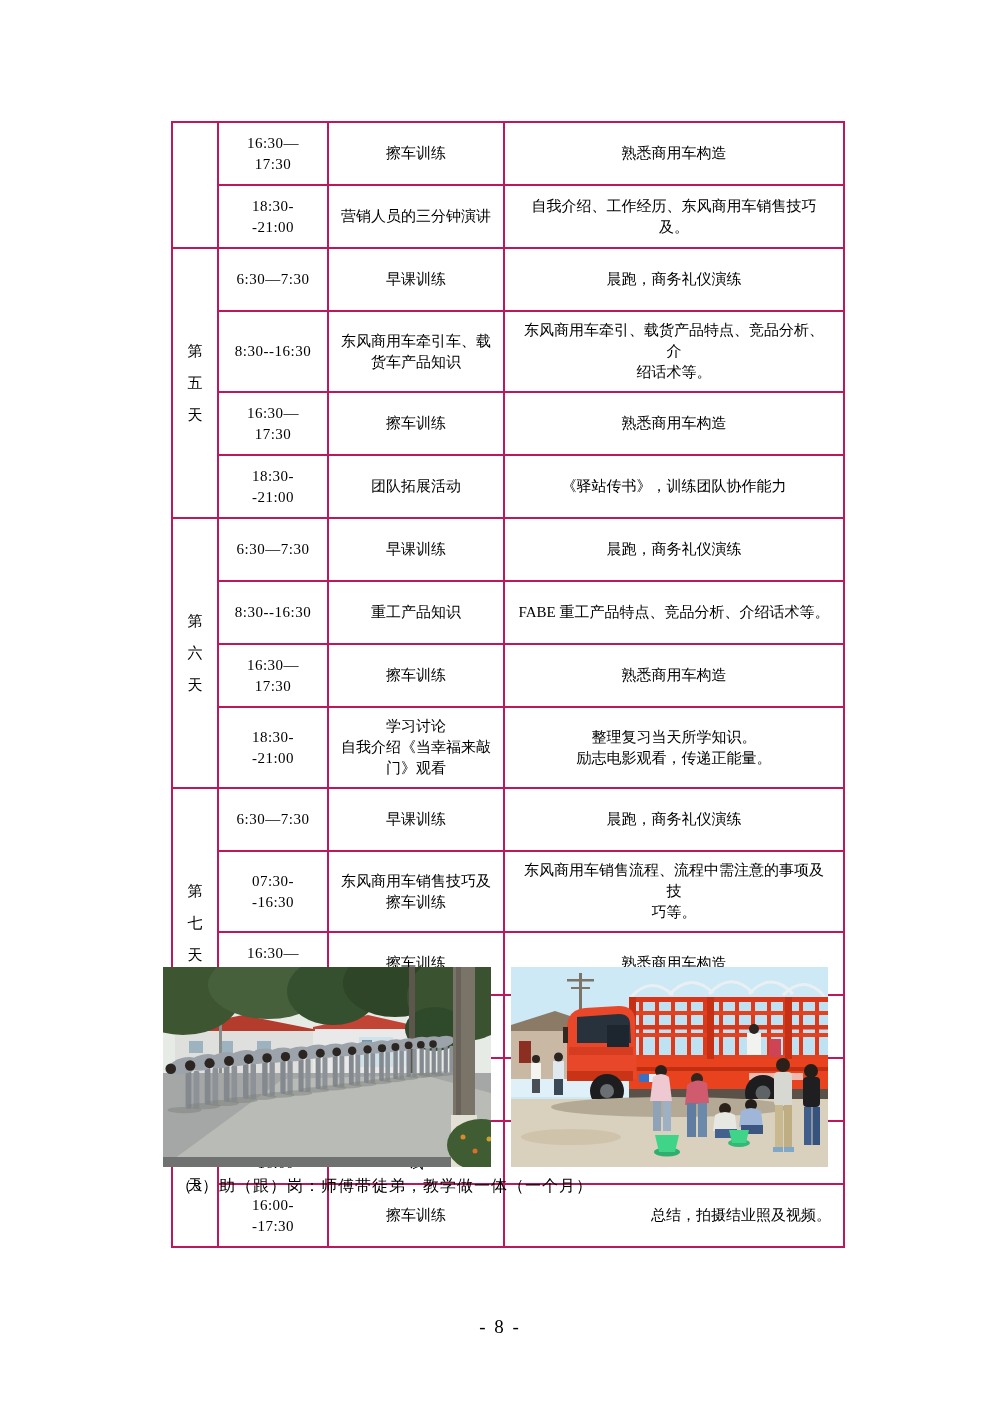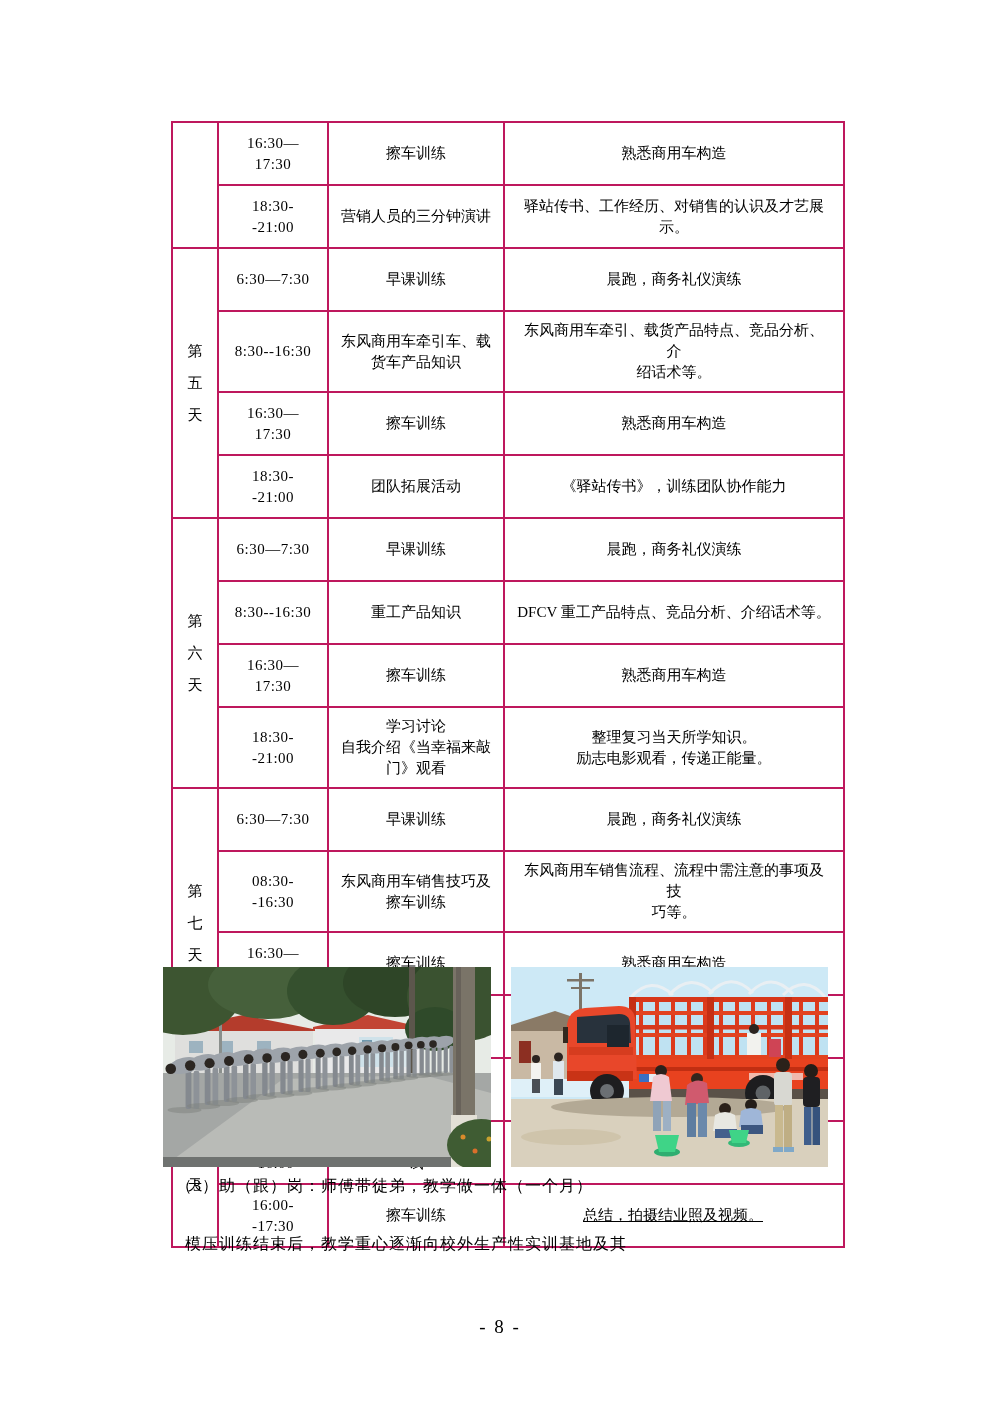--- a/index.html
+++ b/index.html
@@ -17,21 +17,21 @@
   table.schedule td{
     border:2px solid #be185d;
     font-size:15px;line-height:21px;
     padding:8px 12px;height:45px;
     text-align:center;vertical-align:middle;
     white-space:pre-line;
   }
   td.day-cell{padding:4px 2px;}
   .day-text{width:1em;margin:12px auto;line-height:2.15;text-align:center;font-size:15px;}
   td.time-cell{letter-spacing:0.5px;}
-  td.desc-cell.align-left{text-align:center;padding-left:10px;text-decoration:underline;}
+  td.desc-cell.align-left{text-align:right;padding-left:10px;}
 
   
   .photo{position:absolute;top:967px;display:block;}
   .photo.left{left:163px;}
   .photo.right{left:511px;}
 
   
   .para{position:absolute;font-size:16px;letter-spacing:1px;white-space:nowrap;}
   .para.p1{left:176px;top:1176px;}
   .para.p2{left:185px;top:1234px;}
@@ -55,21 +55,21 @@
     <tbody>
         <tr>
           <td class="day-cell" rowspan="2"><div class="day-text"></div></td>
           <td class="time-cell">16:30—17:30</td>
           <td class="activity-cell">擦车训练</td>
           <td class="desc-cell">熟悉商用车构造</td>
         </tr>
         <tr>
           <td class="time-cell">18:30--21:00</td>
           <td class="activity-cell">营销人员的三分钟演讲</td>
-          <td class="desc-cell">驿站传书、工作经历、对销售的认识及才艺展示。</td>
+          <td class="desc-cell">自我介绍、工作经历、东风商用车销售技巧及。</td>
         </tr>
         <tr>
           <td class="day-cell" rowspan="4"><div class="day-text">第五天</div></td>
           <td class="time-cell">6:30—7:30</td>
           <td class="activity-cell">早课训练</td>
           <td class="desc-cell">晨跑，商务礼仪演练</td>
         </tr>
         <tr>
           <td class="time-cell">8:30--16:30</td>
           <td class="activity-cell">东风商用车牵引车、载
@@ -89,21 +89,21 @@
         </tr>
         <tr>
           <td class="day-cell" rowspan="4"><div class="day-text">第六天</div></td>
           <td class="time-cell">6:30—7:30</td>
           <td class="activity-cell">早课训练</td>
           <td class="desc-cell">晨跑，商务礼仪演练</td>
         </tr>
         <tr>
           <td class="time-cell">8:30--16:30</td>
           <td class="activity-cell">重工产品知识</td>
-          <td class="desc-cell">DFCV 重工产品特点、竞品分析、介绍话术等。</td>
+          <td class="desc-cell">FABE 重工产品特点、竞品分析、介绍话术等。</td>
         </tr>
         <tr>
           <td class="time-cell">16:30—17:30</td>
           <td class="activity-cell">擦车训练</td>
           <td class="desc-cell">熟悉商用车构造</td>
         </tr>
         <tr>
           <td class="time-cell">18:30--21:00</td>
           <td class="activity-cell">学习讨论
 自我介绍《当幸福来敲
@@ -111,21 +111,21 @@
           <td class="desc-cell">整理复习当天所学知识。
 励志电影观看，传递正能量。</td>
         </tr>
         <tr>
           <td class="day-cell" rowspan="4"><div class="day-text">第七天</div></td>
           <td class="time-cell">6:30—7:30</td>
           <td class="activity-cell">早课训练</td>
           <td class="desc-cell">晨跑，商务礼仪演练</td>
         </tr>
         <tr>
-          <td class="time-cell">08:30--16:30</td>
+          <td class="time-cell">07:30--16:30</td>
           <td class="activity-cell">东风商用车销售技巧及
 擦车训练</td>
           <td class="desc-cell">东风商用车销售流程、流程中需注意的事项及技
 巧等。</td>
         </tr>
         <tr>
           <td class="time-cell">16:30—17:30</td>
           <td class="activity-cell">擦车训练</td>
           <td class="desc-cell">熟悉商用车构造</td>
         </tr>
@@ -318,16 +318,15 @@
     <rect x="292" y="110" width="17" height="30" rx="4" fill="#1f1f22"></rect>
     <rect x="293" y="140" width="7.5" height="38" fill="#3f5e8c"></rect>
     <rect x="301.5" y="140" width="7.5" height="38" fill="#365majic" opacity="0"></rect>
     <rect x="301.5" y="140" width="7.5" height="38" fill="#36537d"></rect>
 
     <ellipse cx="156" cy="185" rx="13" ry="4.5" fill="#2fae70"></ellipse>
     <path d="M144,168 l24,0 -4,17 -16,0 Z" fill="#3fd487"></path>
   </svg>
 
   <div class="para p1">（3）助（跟）岗：师傅带徒弟，教学做一体（一个月）</div>
-  <div class="para p2">模压训练结束后，教学重心逐渐向校外生产性实训基地及其</div>
 
   <div class="page-number">- 8 -</div>
 </div>
 
 </body></html>

